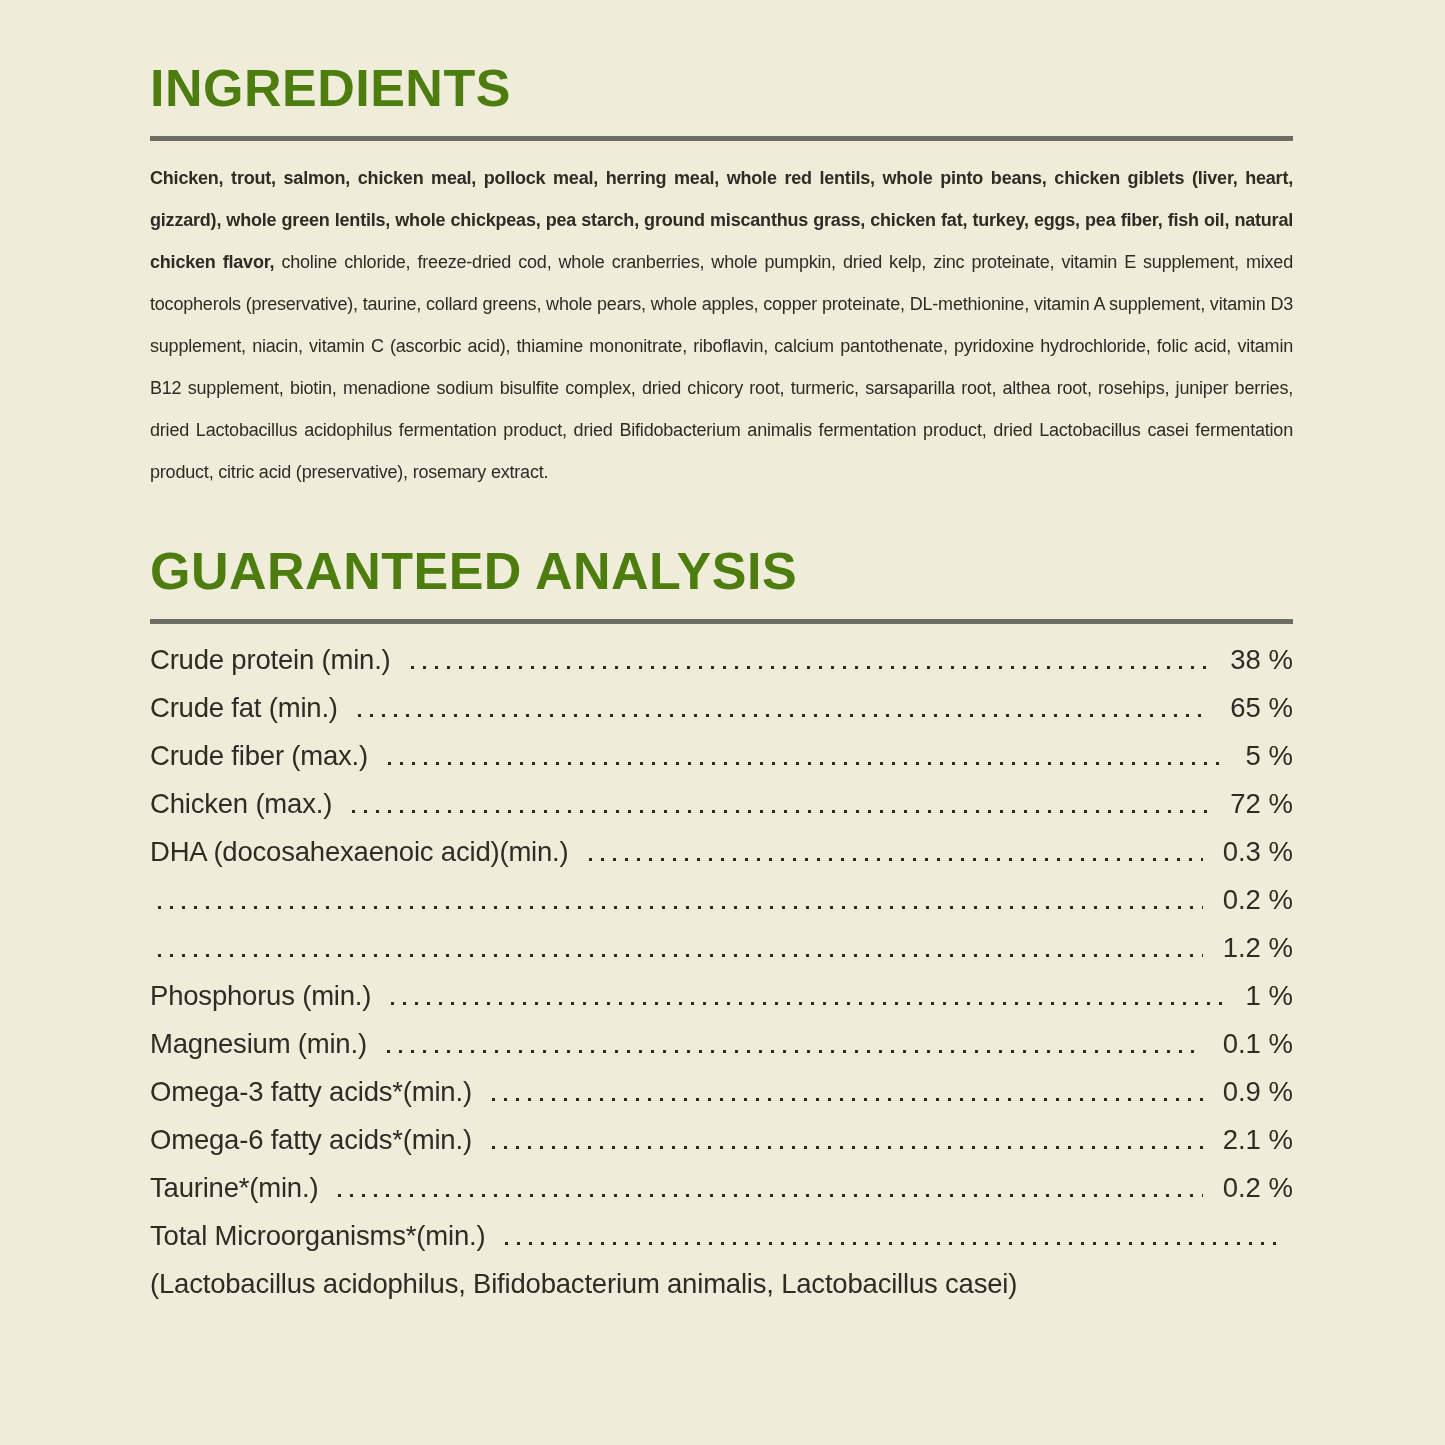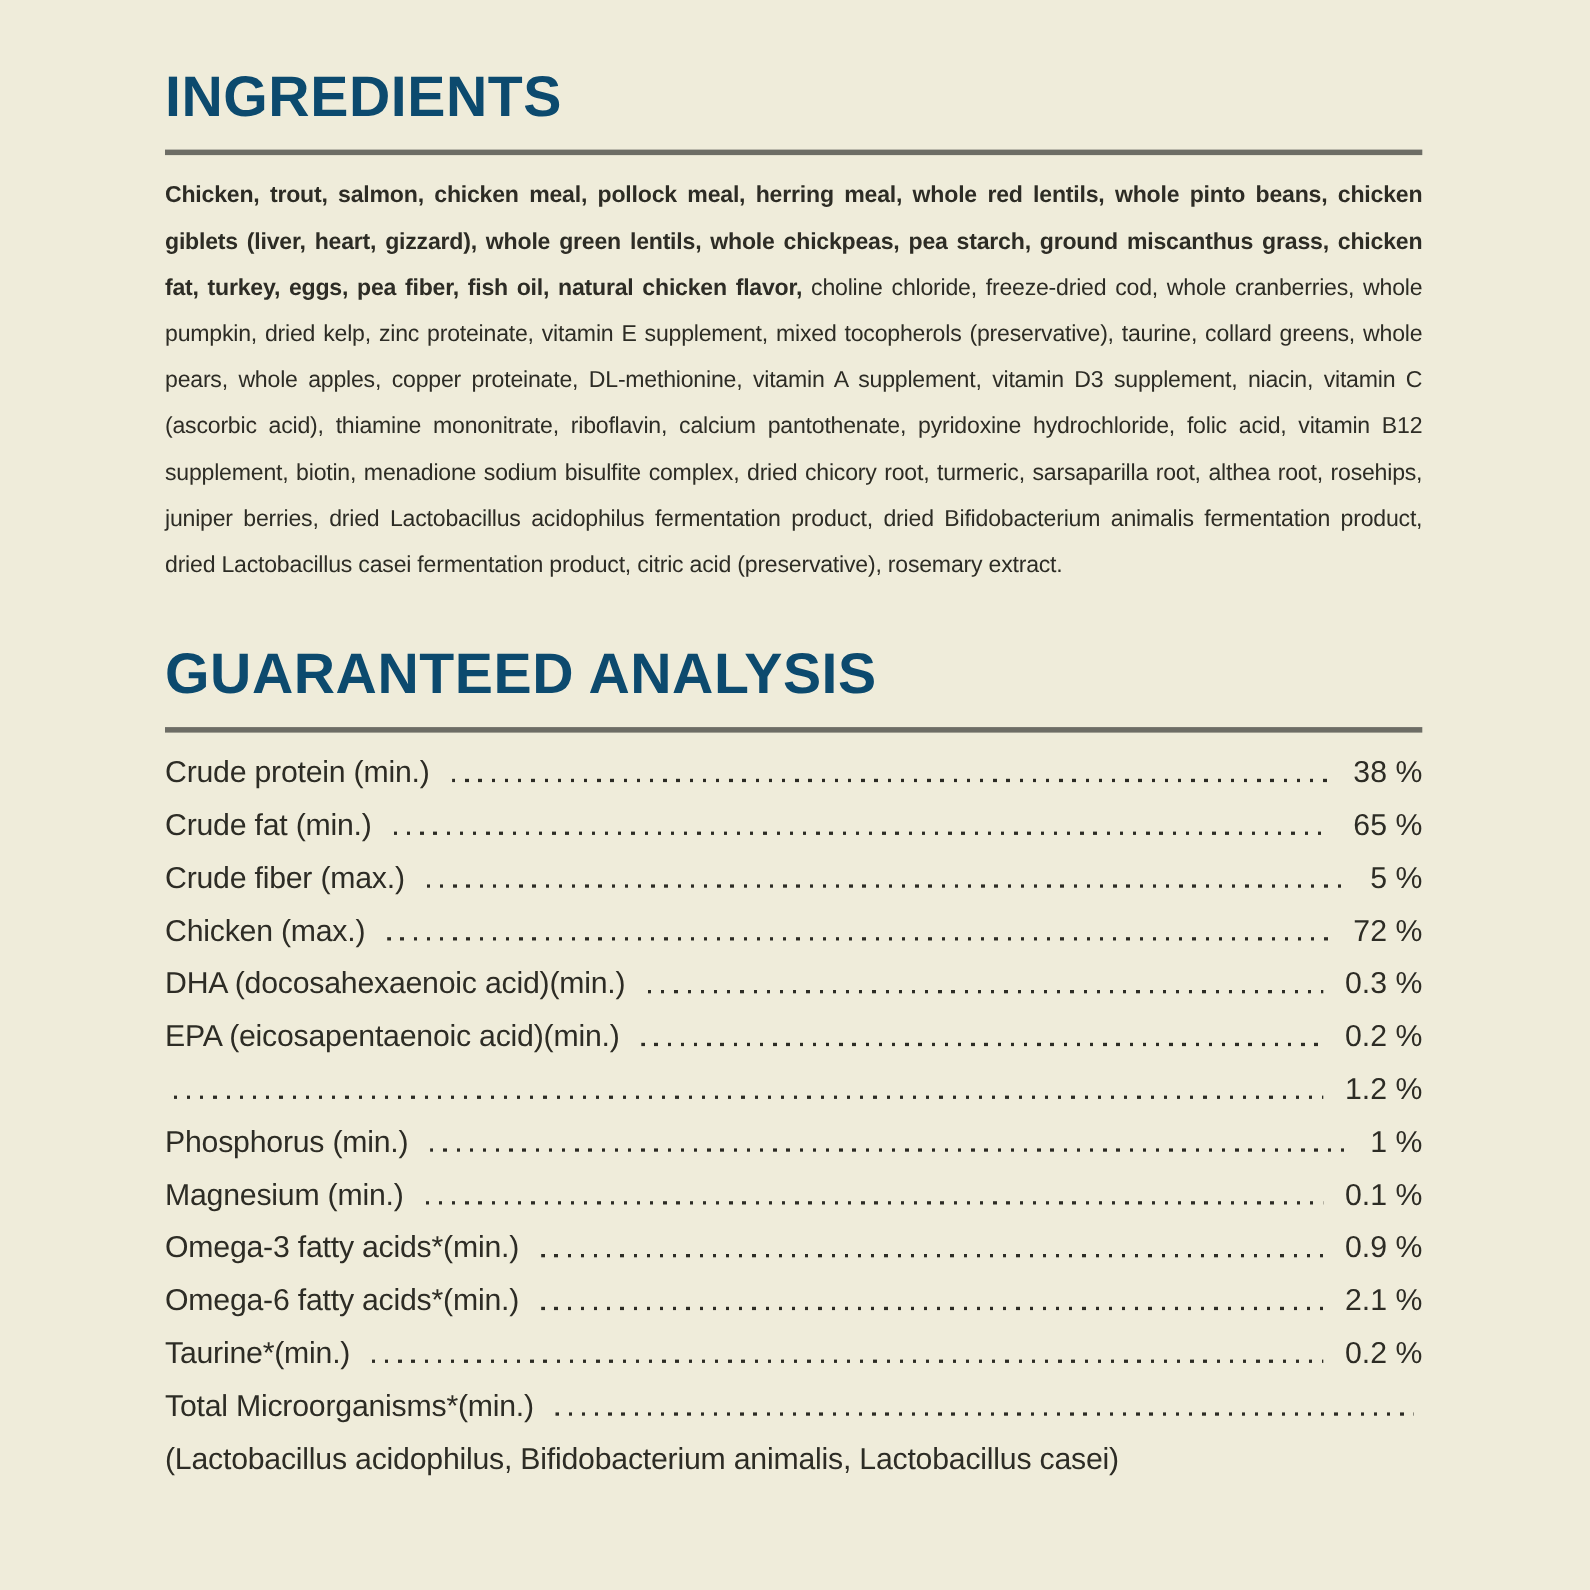--- a/index.html
+++ b/index.html
@@ -19,29 +19,29 @@
     width: 1445px;
     height: 1445px;
     padding: 62px 152px 0 150px;
   }
   .section-heading {
     margin: 0 0 22px 0;
     font-size: 52px;
     line-height: 52px;
     font-weight: 800;
     letter-spacing: 0.5px;
-    color: #0c4a6e;
+    color: #4d7c0f;
   }
   .rule {
     height: 5px;
     background: #6D6D65;
   }
   .ingredients-para {
     margin: 16px 0 0 0;
-    font-size: 21px;
+    font-size: 18px;
     line-height: 42px;
     text-align: justify;
     letter-spacing: -0.2px;
   }
   .ingredients-para .bold {
     font-weight: 700;
   }
   .ga-section .section-heading {
     margin-top: 52px;
   }
@@ -120,21 +120,20 @@
     <span class="ga-value">72 %</span>
   </div>
 
   <div class="ga-row">
     <span class="ga-label">DHA (docosahexaenoic acid)(min.)</span>
     <span class="ga-leader"></span>
     <span class="ga-value">0.3 %</span>
   </div>
 
   <div class="ga-row">
-    <span class="ga-label">EPA (eicosapentaenoic acid)(min.)</span>
     <span class="ga-leader"></span>
     <span class="ga-value">0.2 %</span>
   </div>
 
   <div class="ga-row">
     <span class="ga-leader"></span>
     <span class="ga-value">1.2 %</span>
   </div>
 
   <div class="ga-row">

